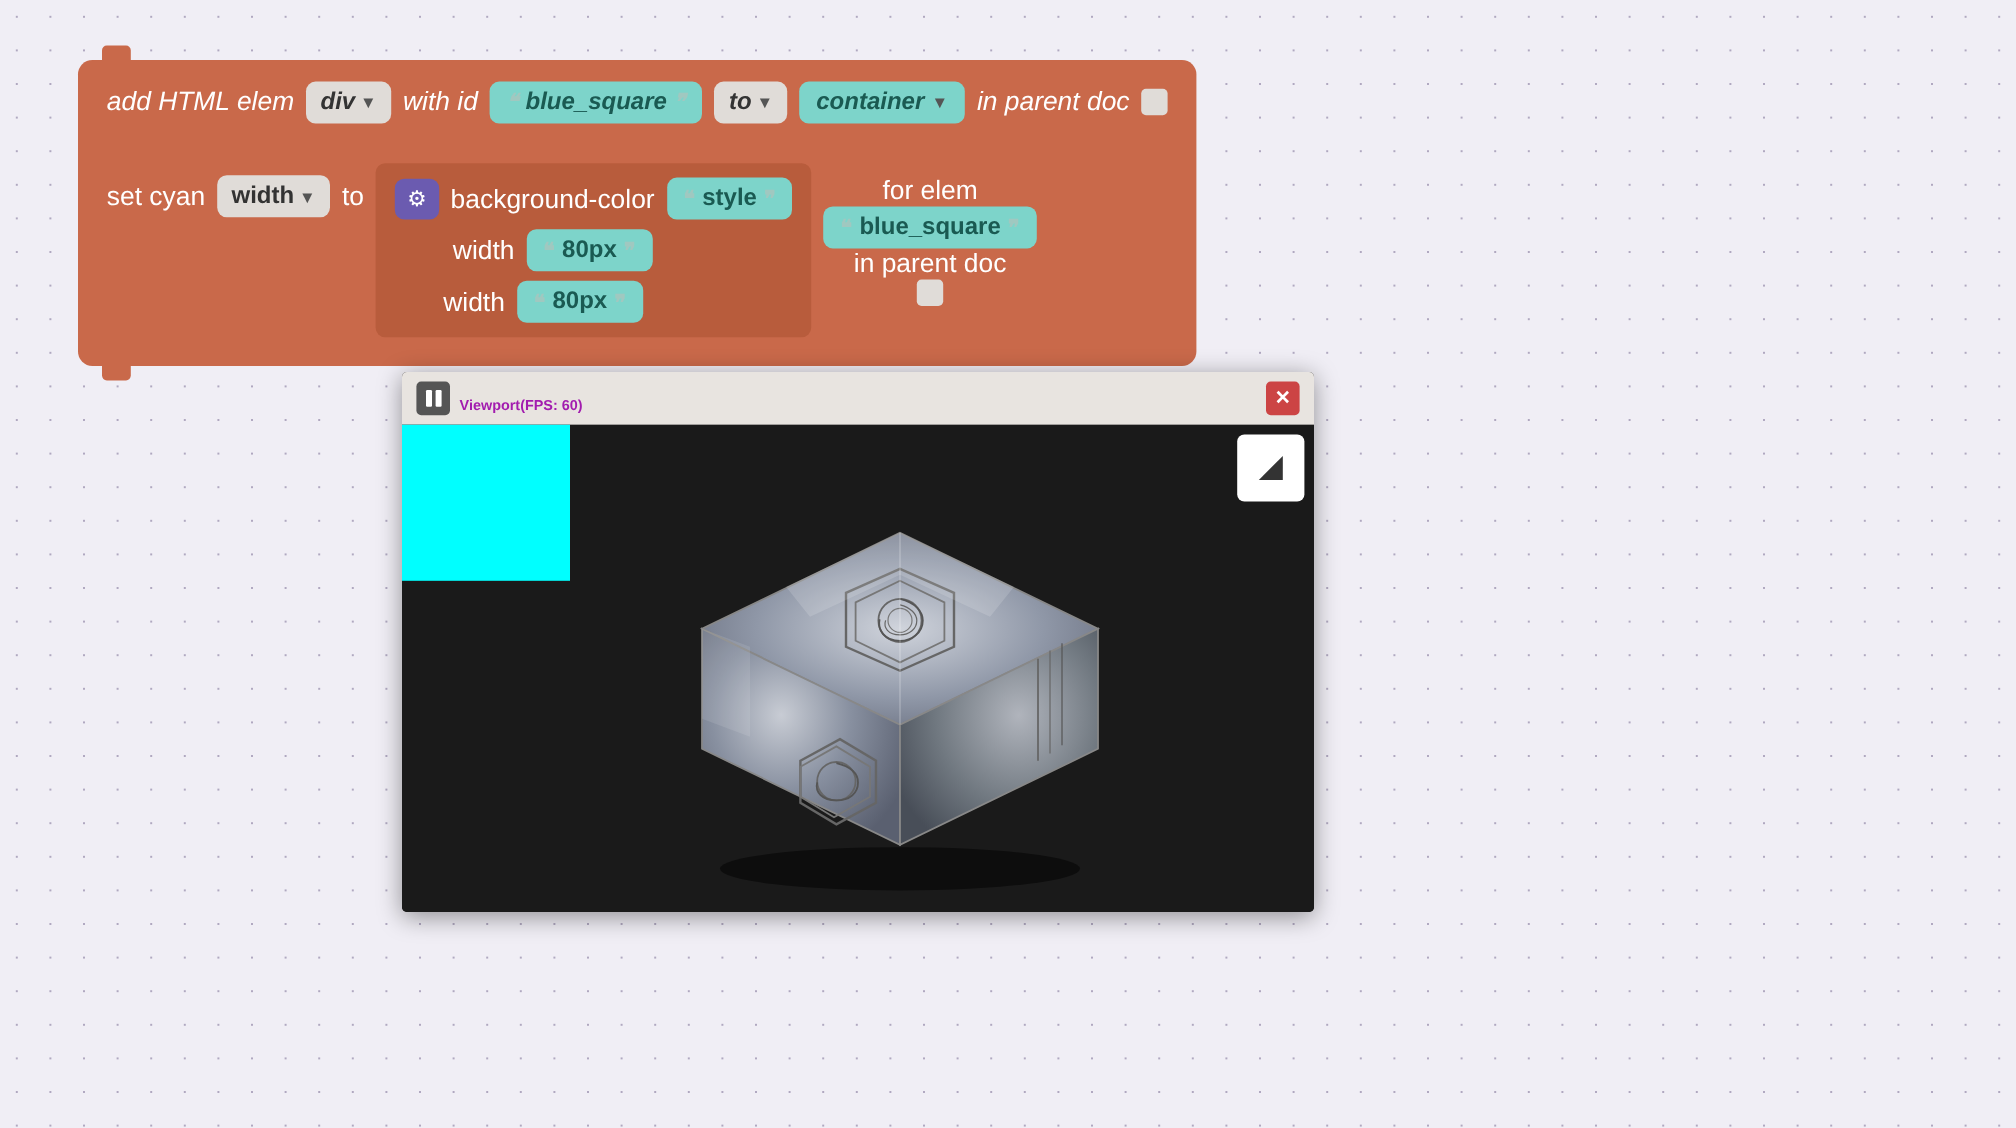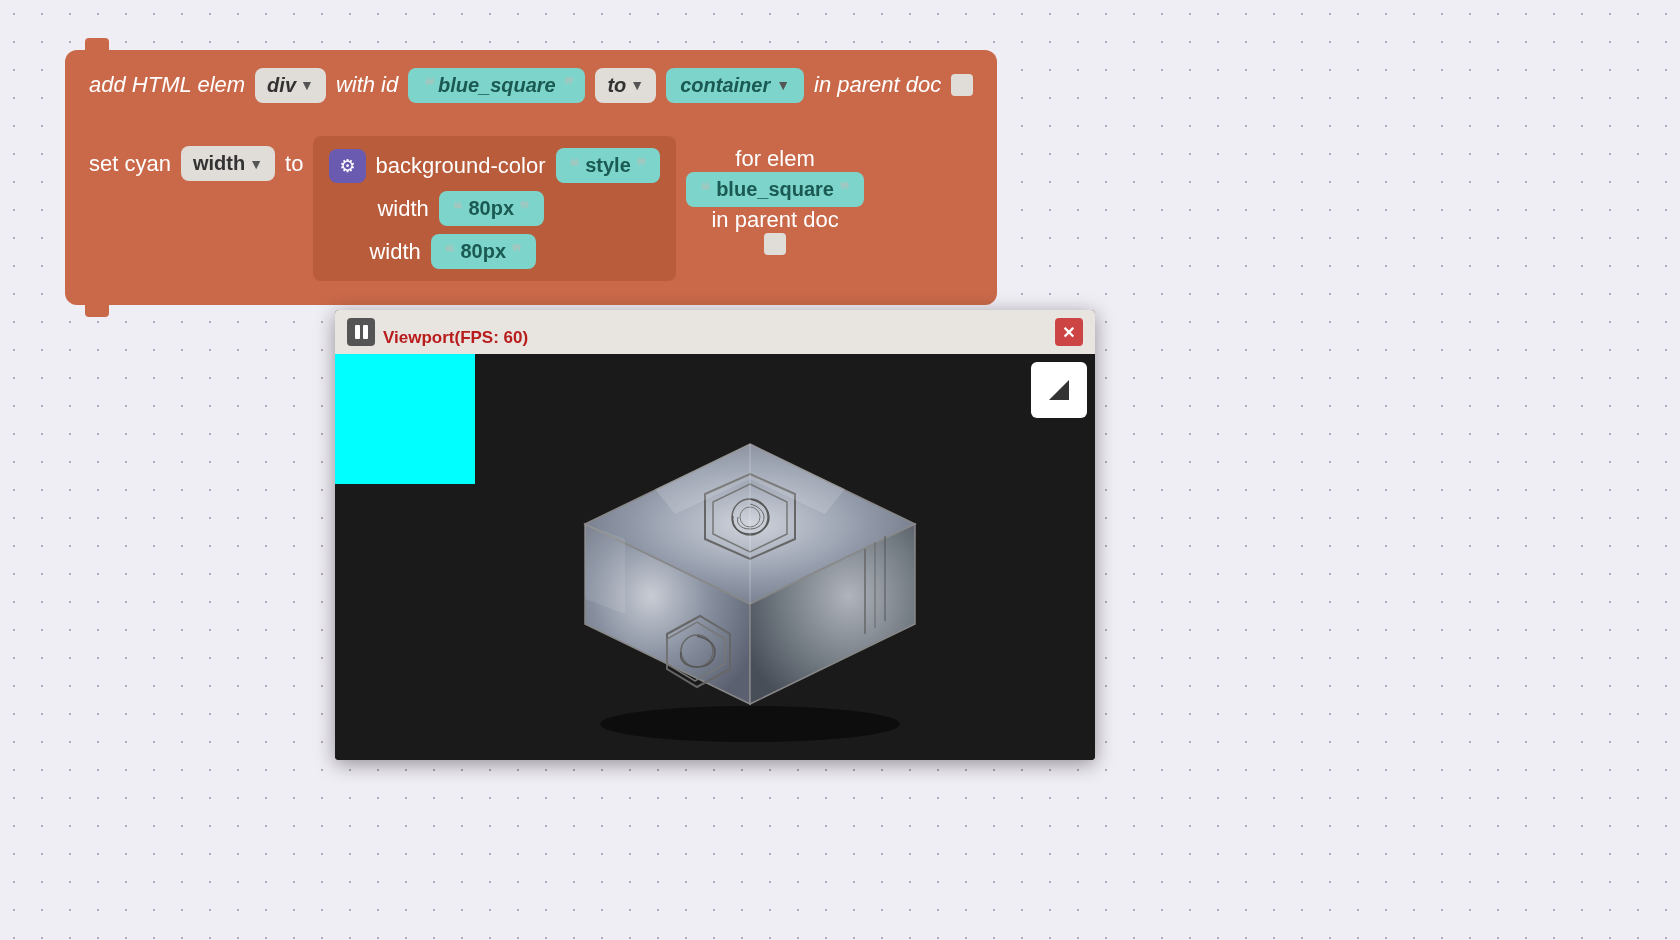--- a/index.html
+++ b/index.html
@@ -183,23 +183,23 @@
     }
 
     .pause-bar {
       width: 5px;
       height: 14px;
       background: white;
       border-radius: 1px;
     }
 
     .viewport-title-text {
-      font-size: 17px;
+      font-size: 12px;
       font-weight: 600;
-      color: #b91c1c;
+      color: #a21caf;
       margin-top: 11px;
     }
 
     .viewport-close-btn {
       width: 28px;
       height: 28px;
       background: #cc4444;
       border-radius: 4px;
       display: flex;
       align-items: center;

